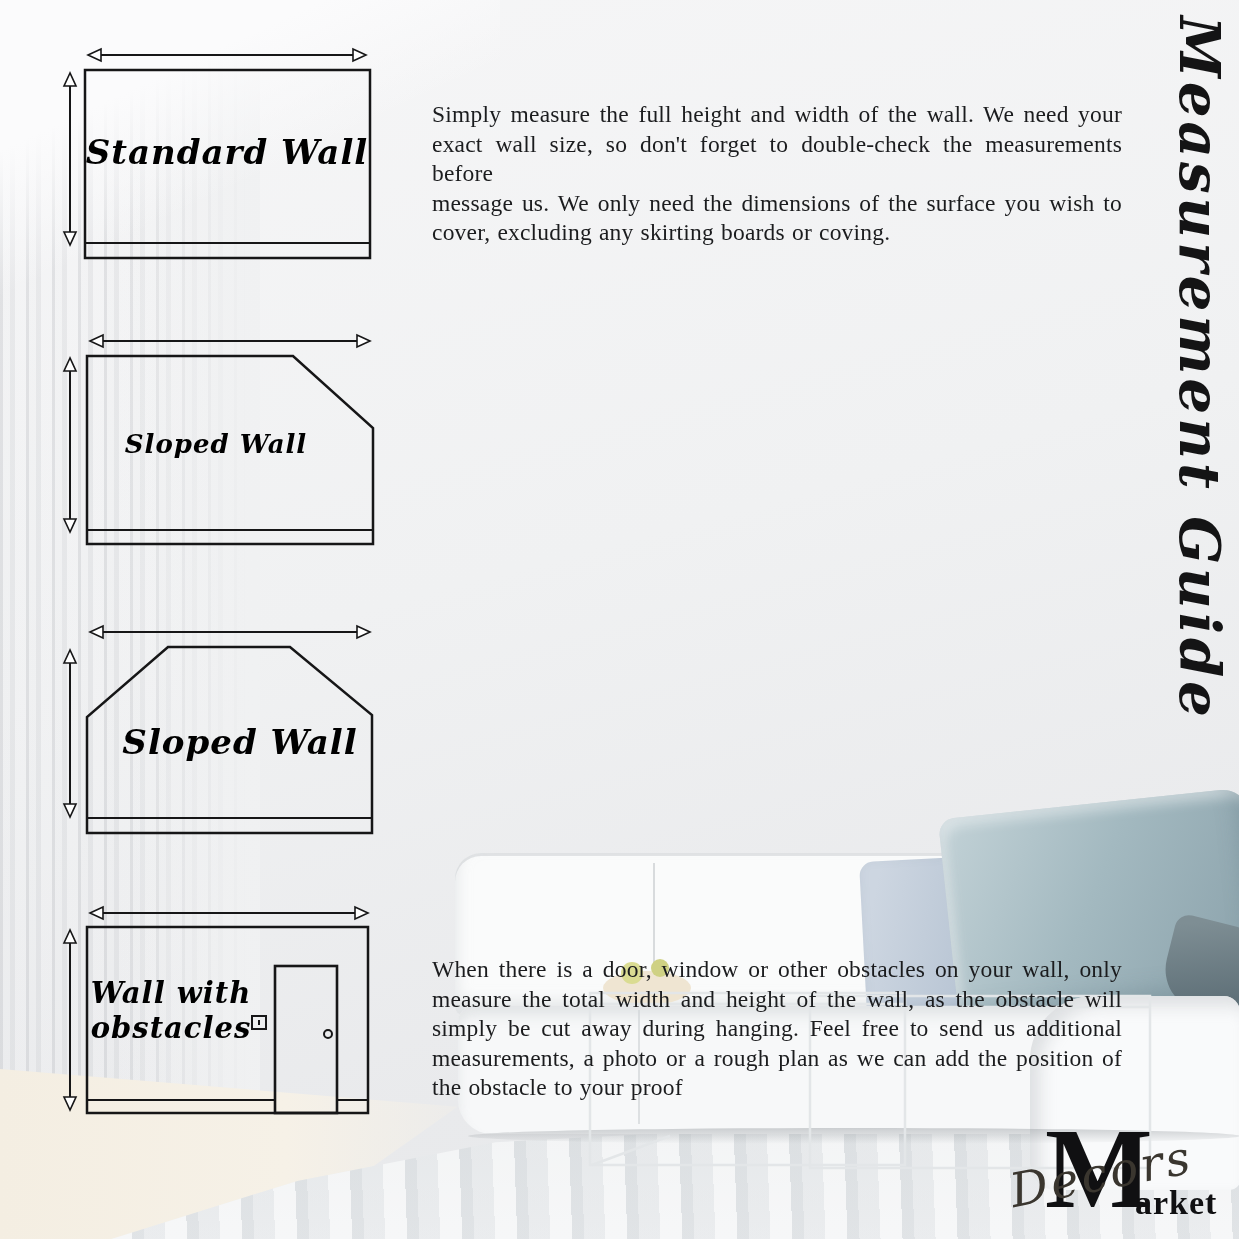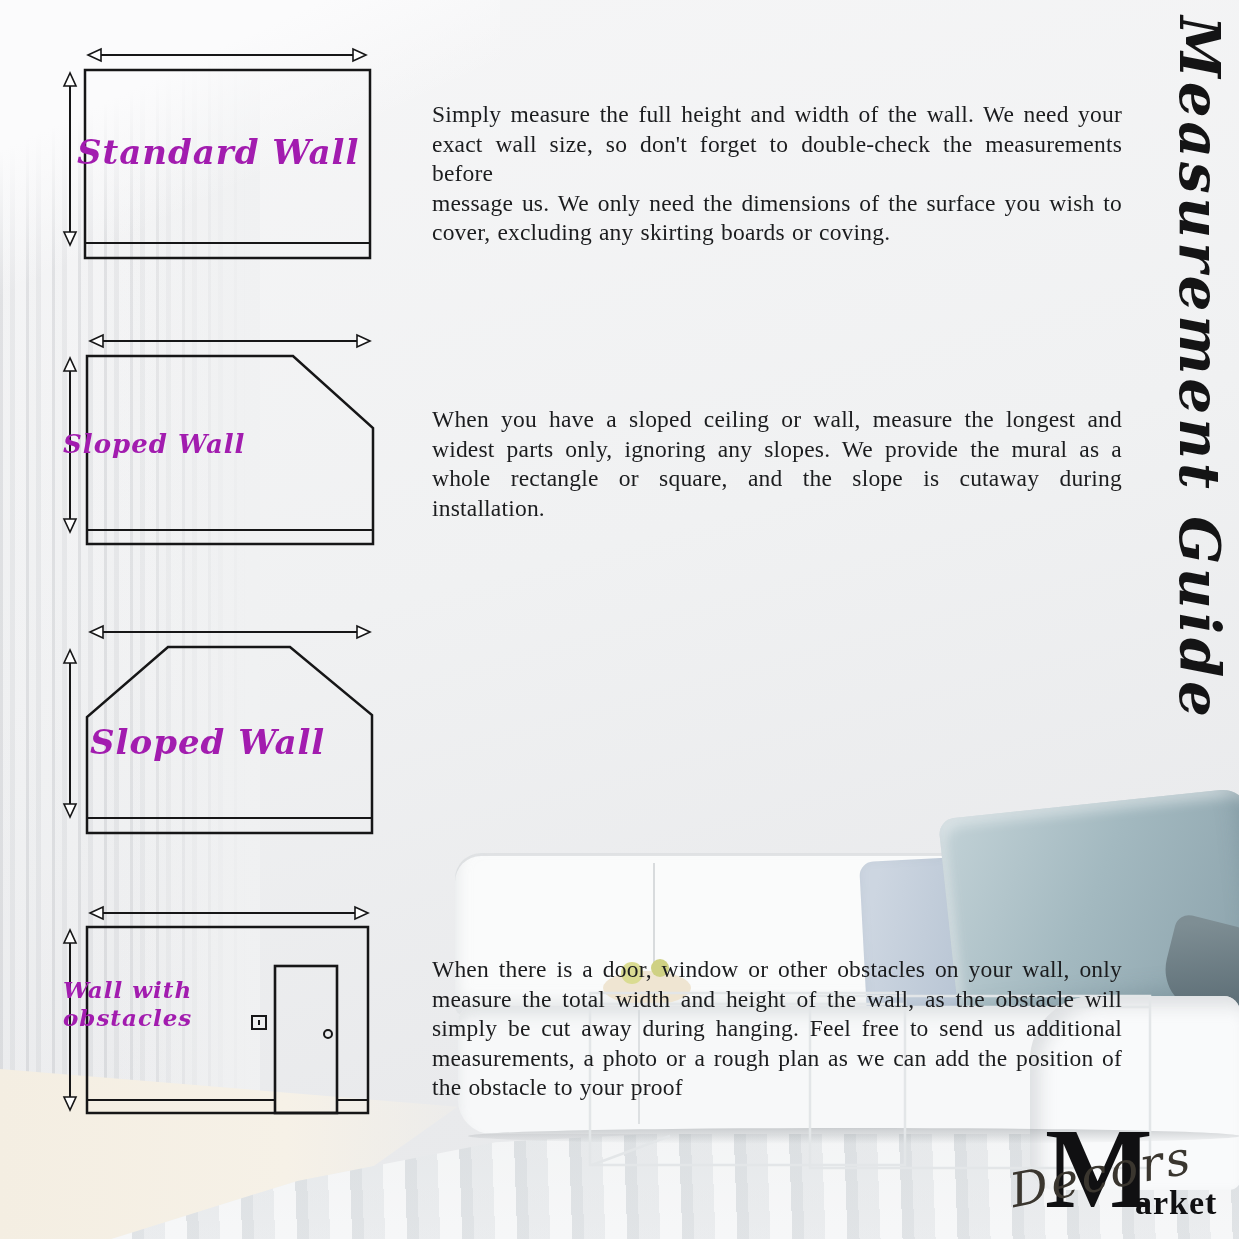--- a/index.html
+++ b/index.html
@@ -51,21 +51,21 @@
   .seat-seam{position:absolute;left:180px;top:4px;bottom:10px;width:2px;background:rgba(210,213,216,.7);}
   .sofa-chaise{position:absolute;left:1030px;top:996px;width:210px;height:194px;background:#f9fafb;
     border-radius:64px 16px 10px 26px;box-shadow:inset 10px 10px 16px rgba(215,218,220,.8);}
   .sofa-shadow{position:absolute;left:468px;top:1128px;width:772px;height:16px;border-radius:50%;
     background:linear-gradient(180deg,rgba(158,163,167,.5),rgba(158,163,167,0));}
   .tables-svg{position:absolute;left:560px;top:940px;}
 
   
   .diagram{position:absolute;width:320px;}
   .diagram svg{display:block;}
-  .wall-label{position:absolute;text-align:left;color:#a21caf;
+  .wall-label{position:absolute;text-align:center;color:#000000;
     font-family:"DejaVu Serif","Liberation Serif",serif;font-style:italic;font-weight:bold;
     white-space:pre-line;letter-spacing:1px;}
   .desc{position:absolute;left:416px;width:690px;margin:16px;color:#1b1c1e;
     font-size:23.5px;line-height:1.26;text-align:justify;white-space:pre-line;
     letter-spacing:.2px;word-spacing:1px;}
   .vertical-title{position:absolute;top:16px;right:6px;margin:0;color:#141415;
     writing-mode:vertical-rl;font-family:"DejaVu Serif","Liberation Serif",serif;
     font-style:italic;font-weight:bold;font-size:56px;letter-spacing:4px;white-space:nowrap;}
   .logo{position:absolute;left:1013px;top:1126px;width:222px;height:110px;}
   .logo-m{position:absolute;left:32px;top:-14px;font-size:114px;line-height:1;
@@ -184,27 +184,26 @@
         <polygon points="15,210 9,197 21,197" fill="#fff" stroke-width="1.6"></polygon>
       </g>
       <rect x="32" y="27" width="281" height="186" stroke="#161617" stroke-width="2.5"></rect>
       <line x1="32" y1="200" x2="220" y2="200" stroke="#161617" stroke-width="2"></line>
       <line x1="282" y1="200" x2="313" y2="200" stroke="#161617" stroke-width="2"></line>
       <rect x="220" y="66" width="62" height="147" stroke="#161617" stroke-width="2.6"></rect>
       <circle cx="273" cy="134" r="4" stroke="#161617" stroke-width="2"></circle>
       <rect x="197" y="116" width="14" height="13" stroke="#161617" stroke-width="2"></rect>
       <line x1="204" y1="120" x2="204" y2="125" stroke="#161617" stroke-width="2"></line>
     </svg>
-    <div class="wall-label" style="left:8px;top:76px;width:228px;font-size:23px;line-height:1.2;">Wall with
+    <div class="wall-label" style="left:2px;top:76px;width:228px;font-size:29px;line-height:1.2;">Wall with
 obstacles</div>
   </div>
 
   <p class="desc" style="top:84px;">Simply measure the full height and width of the wall. We need your exact wall size, so don't forget to double-check the measurements before
 message us. We only need the dimensions of the surface you wish to cover, excluding any skirting boards or coving.</p>
-  <p class="desc" style="top:389px;">When you have a sloped ceiling or wall, measure the longest and widest parts only, ignoring any slopes. We provide the mural as a whole rectangle or square, and the slope is cutaway during installation.</p>
   <p class="desc" style="top:939px;">When there is a door, window or other obstacles on your wall, only measure the total width and height of the wall, as the obstacle will simply be cut away during hanging. Feel free to send us additional measurements, a photo or a rough plan as we can add the position of the obstacle to your proof</p>
 
   <div class="logo">
     <span class="logo-m">M</span>
     <span class="logo-rest">arket</span>
     <span class="logo-script">Decors</span>
   </div>
 
 </div>
 

